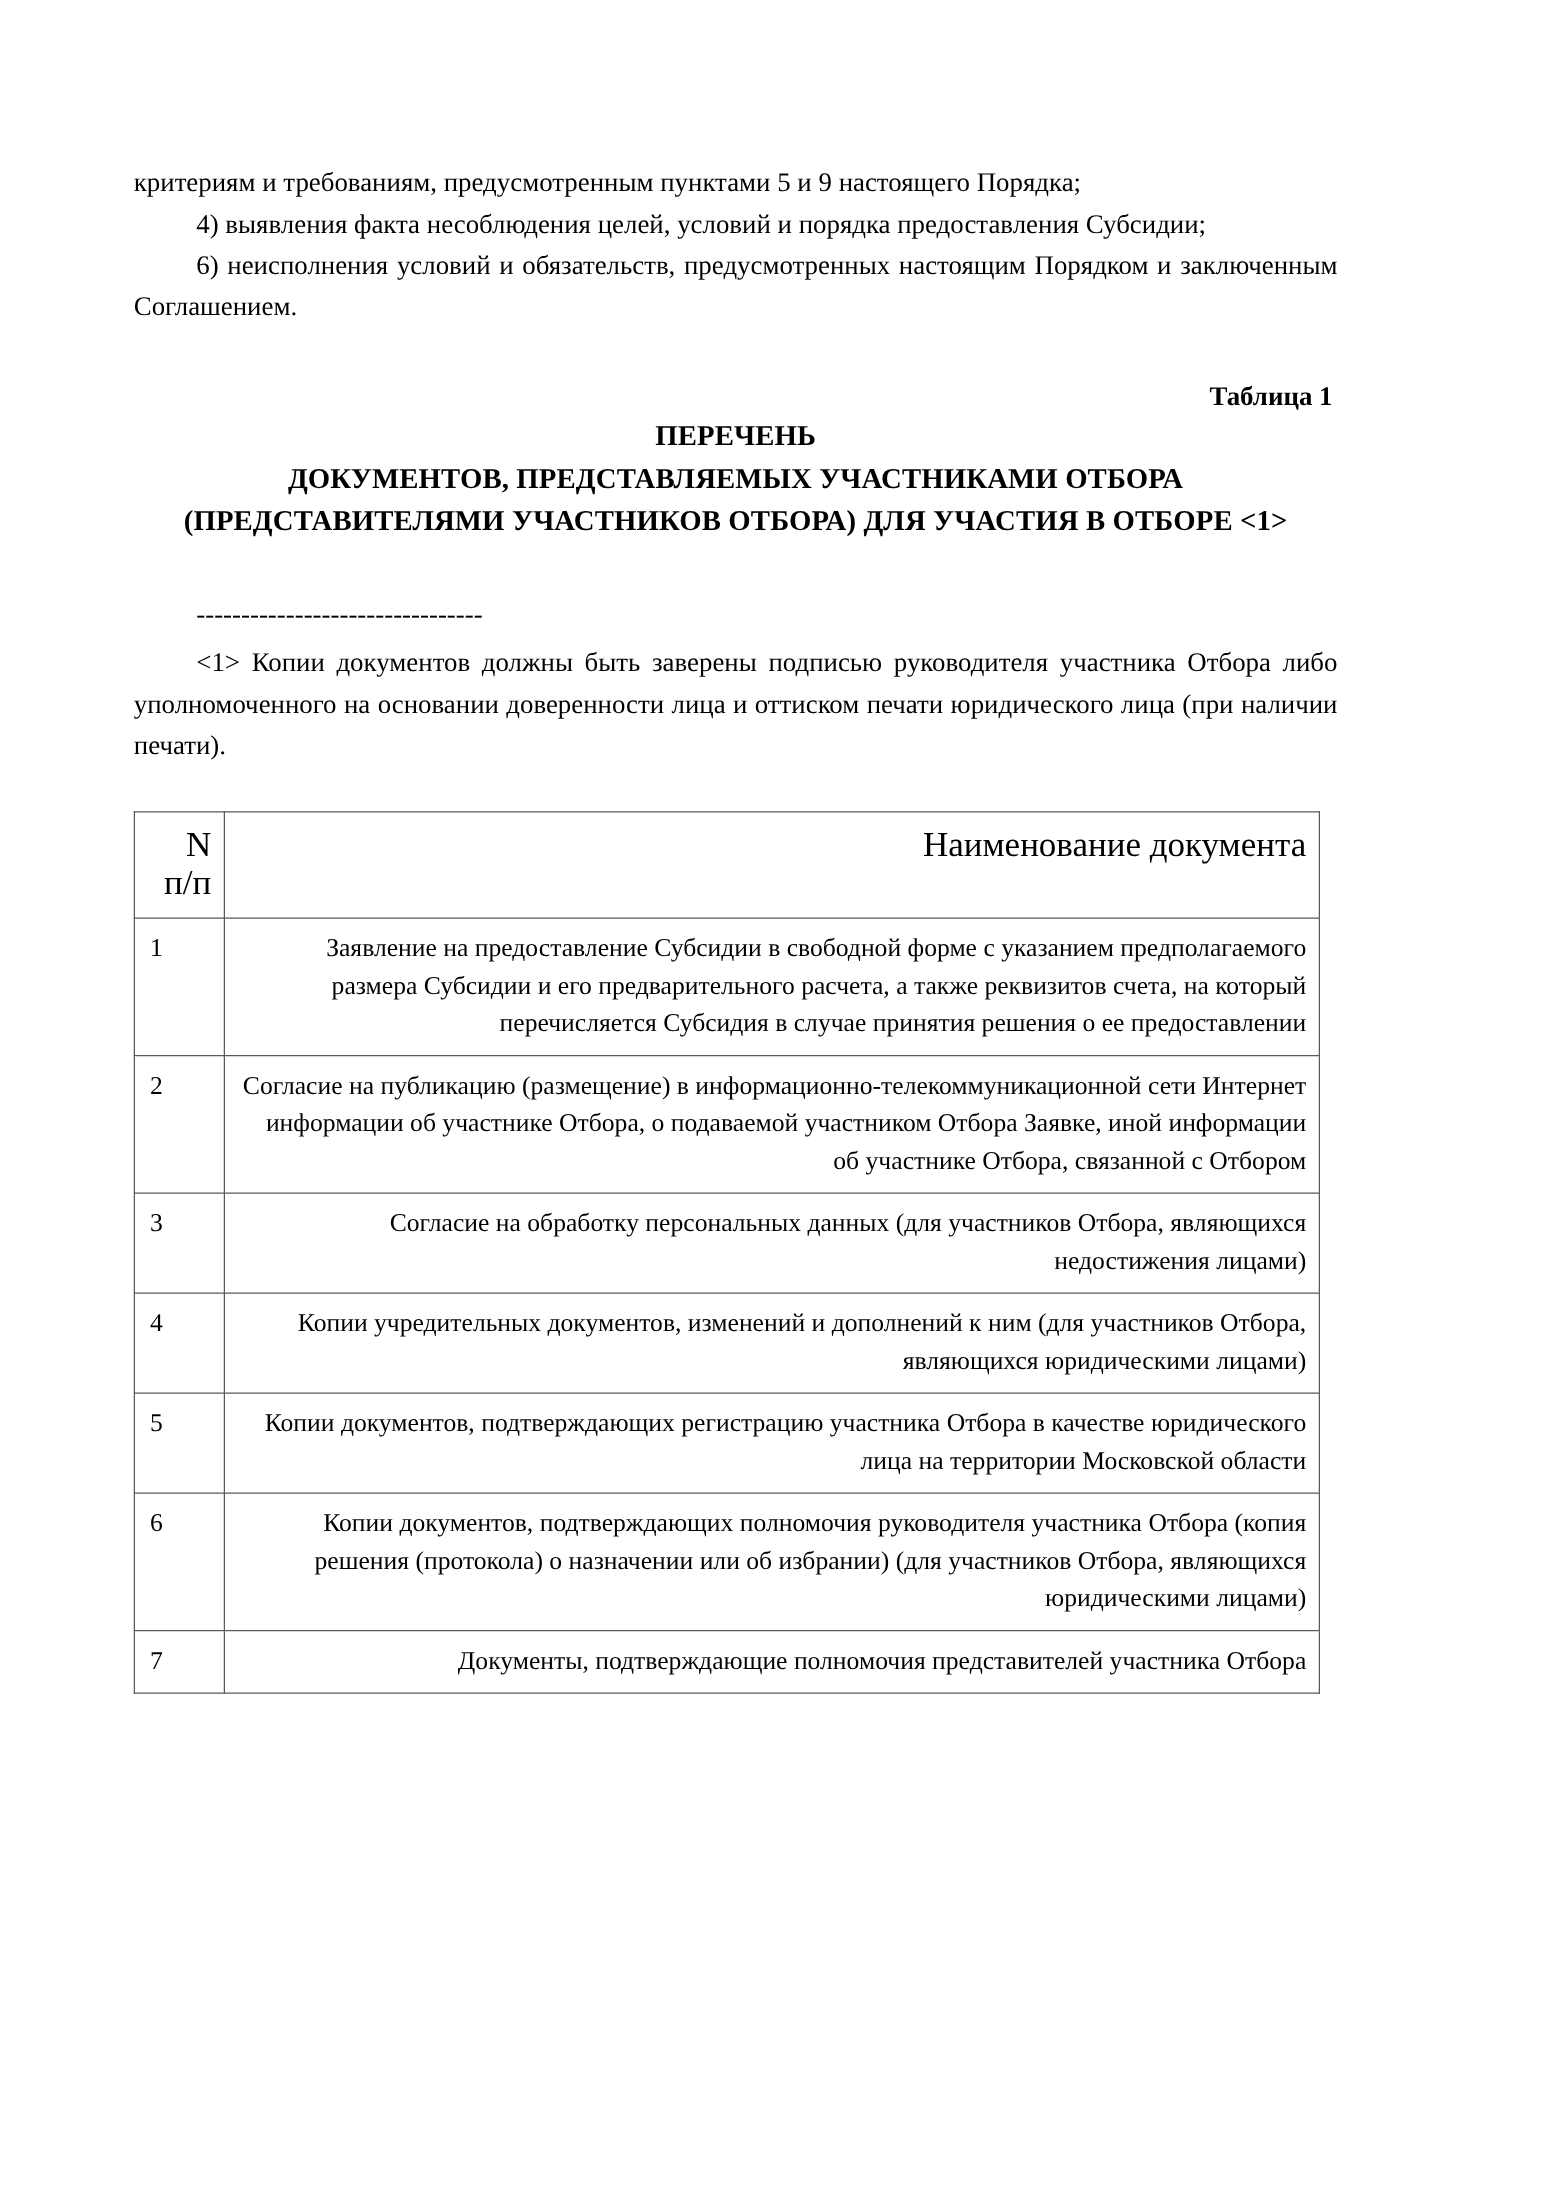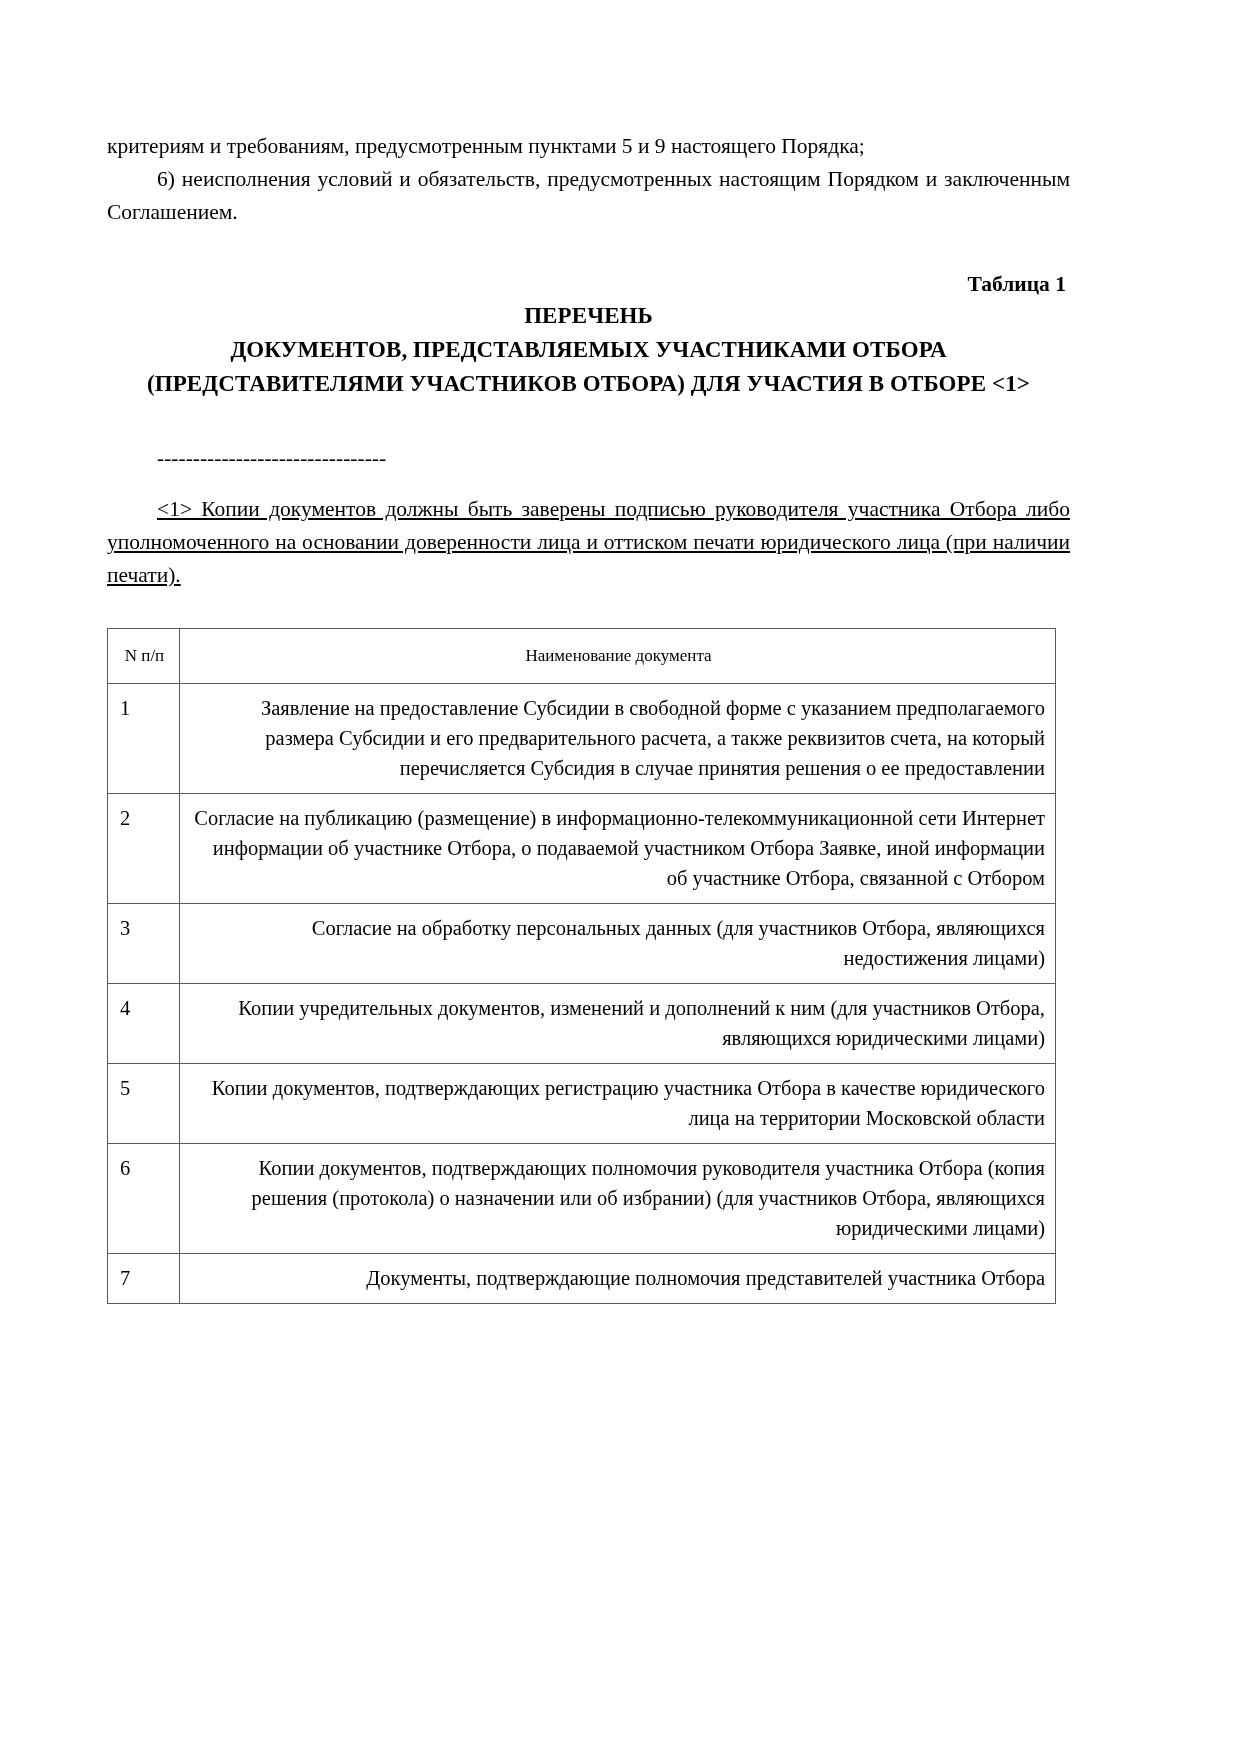--- a/index.html
+++ b/index.html
@@ -64,65 +64,65 @@
   }
   .dashline {
     margin-top: 44px;
     margin-left: 50px;
     font-size: 21.5px;
     line-height: 26px;
     letter-spacing: 0px;
     white-space: pre;
   }
   .footnote {
-    margin-top: 22px;
+    margin-top: 10px;
     font-size: 21.5px;
     line-height: 33px;
     text-align: justify;
     text-indent: 50px;
-    text-decoration: underline;
   }
   table.doc-table {
     margin-top: 36px;
     border-collapse: collapse;
     width: 948px;
     table-layout: fixed;
   }
   table.doc-table td, table.doc-table th {
     border: 1px solid #5a5a5a;
     vertical-align: top;
     font-size: 20.5px;
     line-height: 30px;
     font-weight: normal;
     padding: 9px 10px 10px 12px;
   }
   table.doc-table th.h-num, table.doc-table th.h-name {
-    text-align: center;
+    text-align: right;
     padding-top: 12px;
     padding-bottom: 12px;
-    font-size: 17px;
+    font-size: 28px;
   }
   col.c-num { width: 72px; }
   col.c-name { width: 876px; }
   td.cell-num {
     text-align: left;
     padding-left: 10px;
   }
   td.cell-name {
     text-align: right;
   }
 </style>
 </head>
 <body>
 
 <div class="page">
   <div class="content">
 
     <p class="body-par no-indent gap-after">критериям и требованиям, предусмотренным пунктами 5 и 9 настоящего Порядка;</p>
 
+    <p class="body-par gap-after">4) выявления факта несоблюдения целей, условий и порядка предоставления Субсидии;</p>
 
 
     <p class="body-par">6) неисполнения условий и обязательств, предусмотренных настоящим Порядком и заключенным Соглашением.</p>
 
     <div class="tablabel">Таблица 1</div>
 
     <div class="title-block">
       <span class="title-line1">ПЕРЕЧЕНЬ</span>
       <span class="title-rest">ДОКУМЕНТОВ, ПРЕДСТАВЛЯЕМЫХ УЧАСТНИКАМИ ОТБОРА (ПРЕДСТАВИТЕЛЯМИ УЧАСТНИКОВ ОТБОРА) ДЛЯ УЧАСТИЯ В ОТБОРЕ &lt;1&gt;</span>
     </div>

